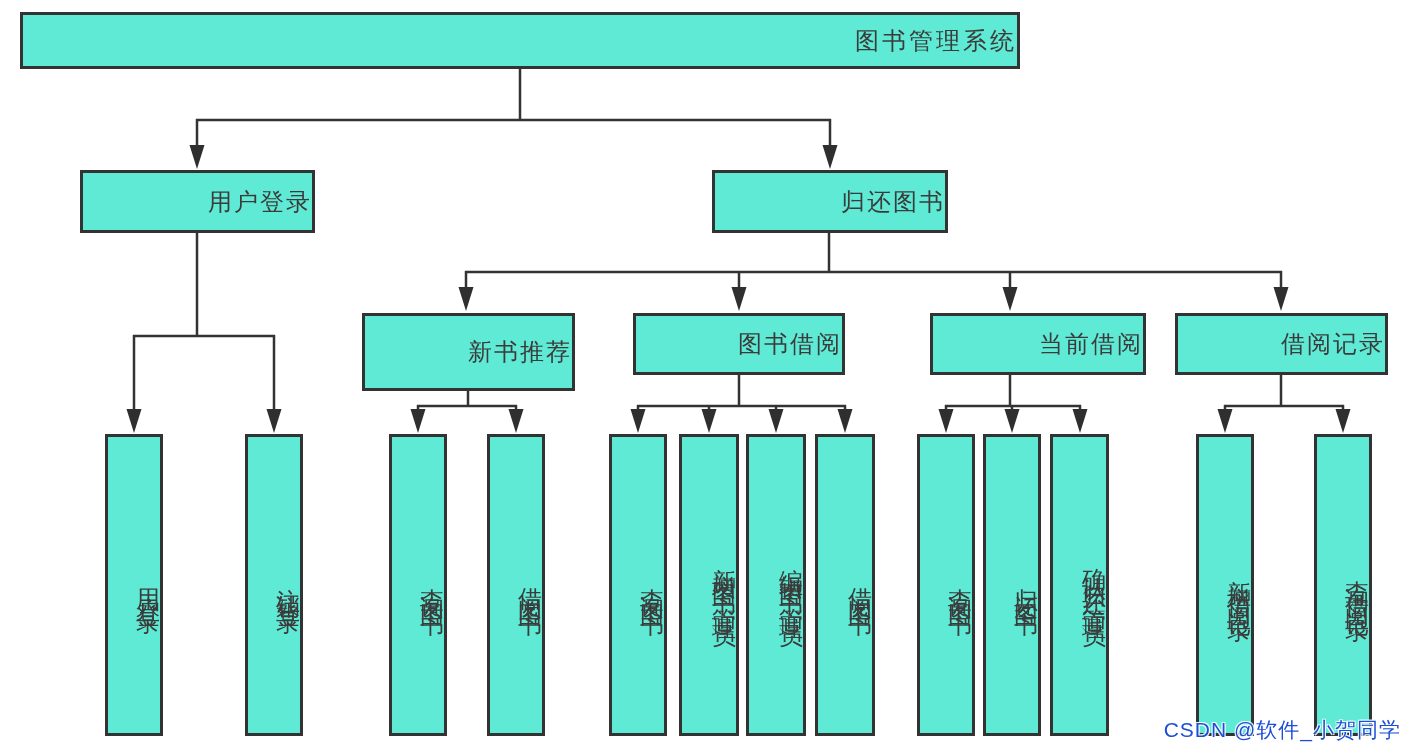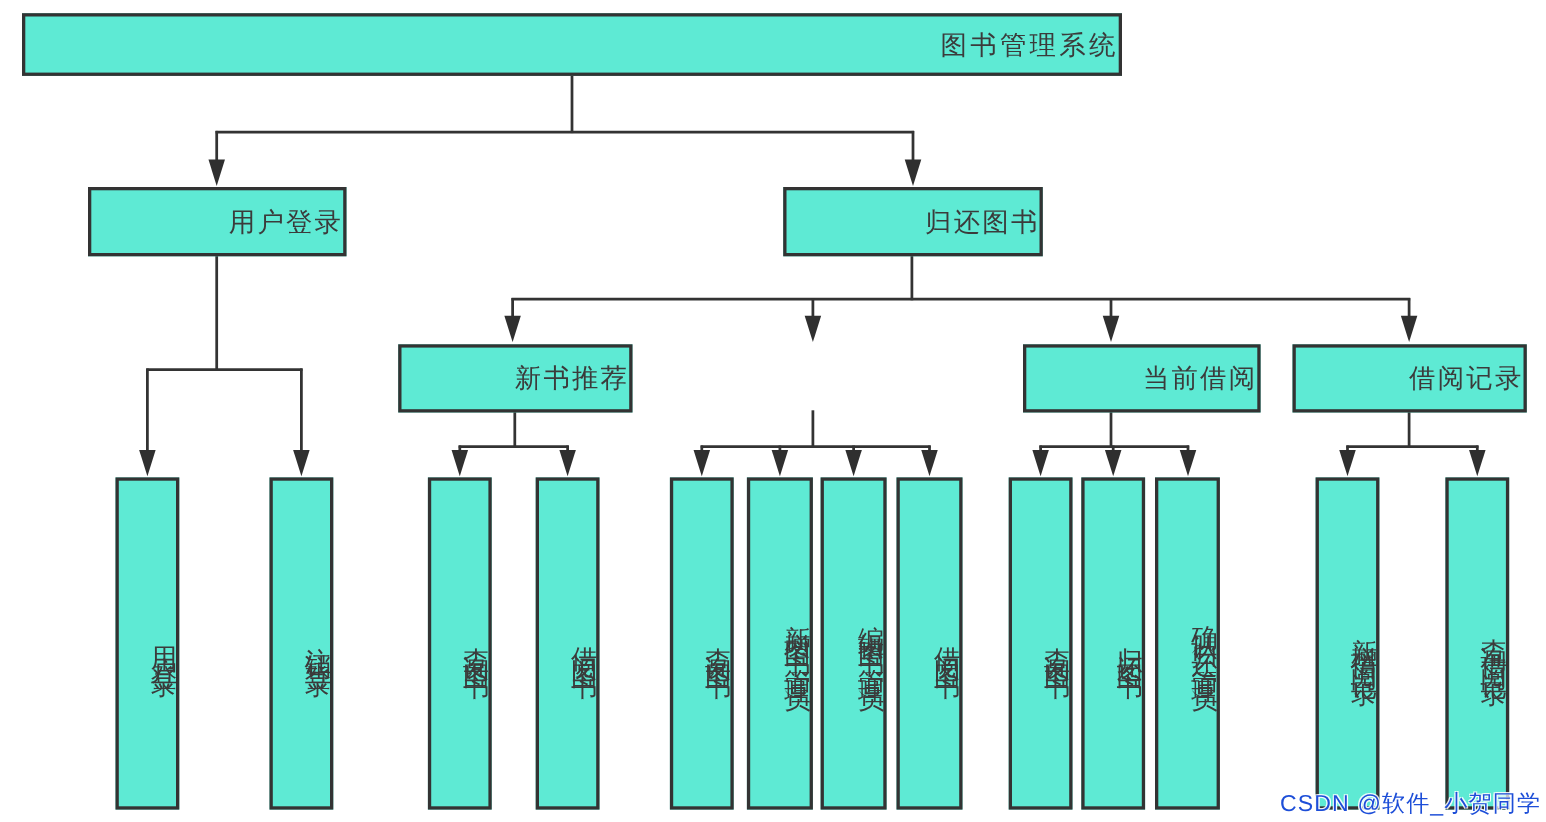--- a/index.html
+++ b/index.html
@@ -130,22 +130,25 @@
     <span class="hlabel">图书管理系统</span>
   </div>
 
   <div class="box" style="left:80px;top:170px;width:235px;height:63px">
     <span class="hlabel">用户登录</span>
   </div>
   <div class="box" style="left:712px;top:170px;width:236px;height:63px">
     <span class="hlabel">归还图书</span>
   </div>
 
-  <div class="box" style="left:362px;top:313px;width:213px;height:62px">
+  <div class="box" style="left:362px;top:313px;width:213px;height:78px">
     <span class="hlabel">新书推荐</span>
+  </div>
+  <div class="box" style="left:633px;top:313px;width:212px;height:62px">
+    <span class="hlabel">图书借阅</span>
   </div>
   <div class="box" style="left:930px;top:313px;width:216px;height:62px">
     <span class="hlabel">当前借阅</span>
   </div>
   <div class="box" style="left:1175px;top:313px;width:213px;height:62px">
     <span class="hlabel">借阅记录</span>
   </div>
 
   <div class="box" style="left:105px;top:434px;width:58px;height:302px">
     <span class="vlabel">用户登录</span>

